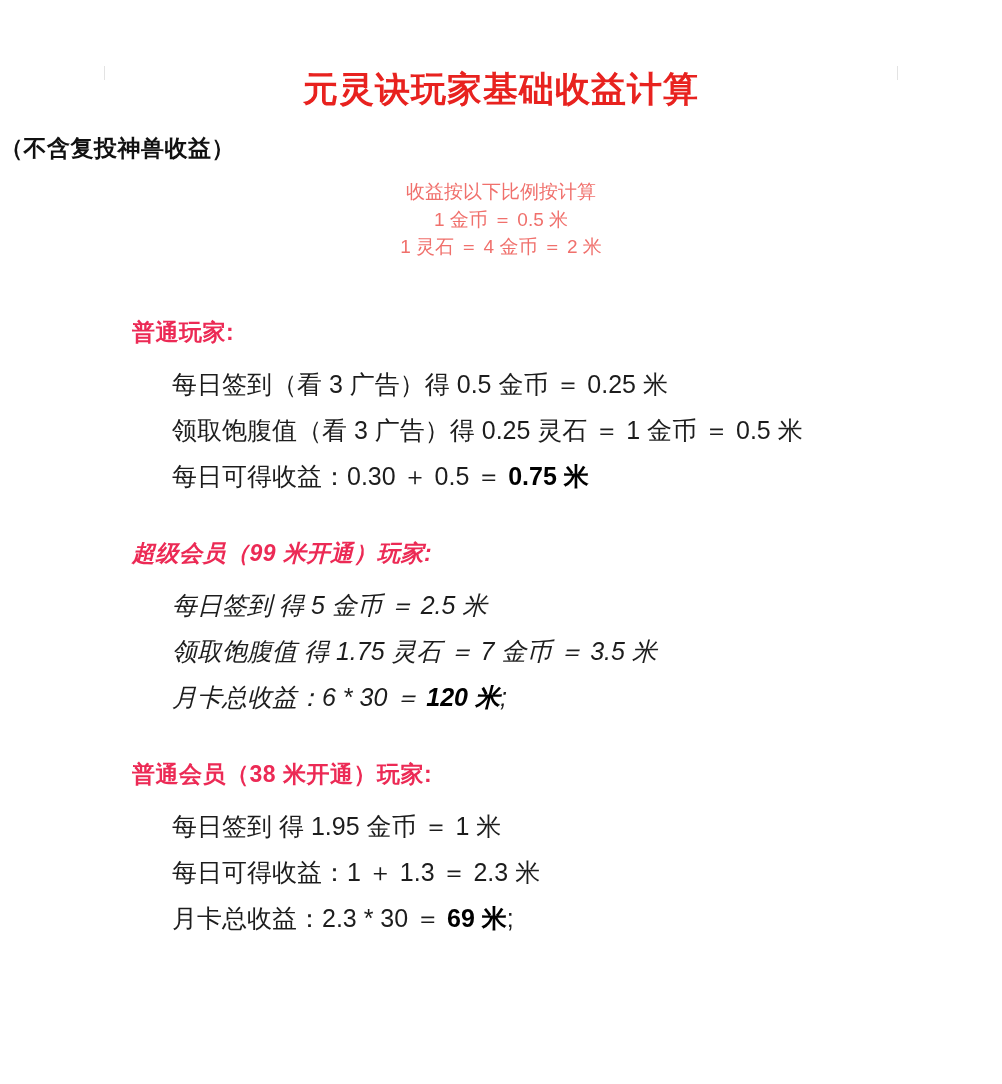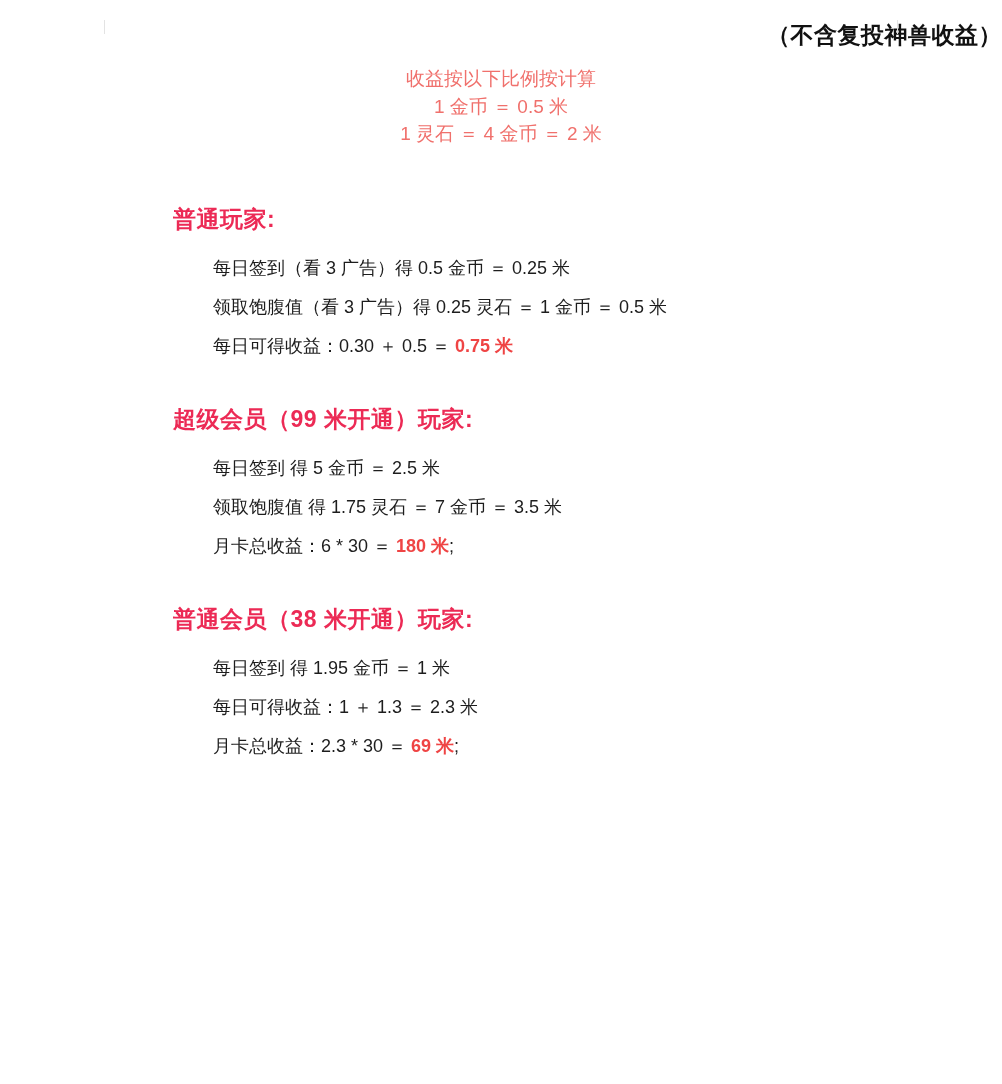--- a/index.html
+++ b/index.html
@@ -37,22 +37,22 @@
   
   .title {
     text-align: center;
     margin: 66px 0 0 0;
     font-size: 35px;
     font-weight: bold;
     color: #e8221f;
     letter-spacing: 1px;
   }
   .subtitle {
-    text-align: right;
-    margin: 20px 0 0 0;
+    text-align: left;
+    margin: 20px 8px 0 0;
     font-size: 23px;
     font-weight: bold;
     color: #111111;
     letter-spacing: 0.5px;
   }
   .ratio-block {
     text-align: center;
     margin: 14px 0 0 0;
     color: #f0706c;
     font-size: 19px;
@@ -63,54 +63,54 @@
     display: block;
   }
 
   
   .sections {
     margin: 56px 0 0 0;
     padding: 0 0 0 0;
   }
   .section {
     margin: 0 0 38px 0;
-    padding-left: 41px;
   }
   .section-heading {
     color: #ec2a55;
     font-size: 23px;
     font-weight: bold;
     margin: 0 0 14px 132px;
     letter-spacing: 0.5px;
   }
   .section-line {
-    font-size: 18px;
+    font-size: 25px;
     color: #1d1d1d;
     margin: 0 0 0 172px;
     line-height: 1.0;
     padding: 10px 0 11px 0;
     white-space: nowrap;
   }
   .hl {
-    color: #ef4444;
+    color: #000000;
     font-weight: bold;
   }
 
   
-  .section.s2 { margin-top: 34px; }
+  .section.s2 { margin-top: 34px; font-style: italic; }
   .section.s3 { margin-top: 28px; }
 </style>
 </head>
 <body>
 
 <div class="page">
 
   <div class="edge-mark left"></div>
   <div class="edge-mark right"></div>
 
+  <h1 class="title">元灵诀玩家基础收益计算</h1>
   <h2 class="subtitle">（不含复投神兽收益）</h2>
 
   <div class="ratio-block">
     <span class="line">收益按以下比例按计算</span>
     <span class="line">1 金币 ＝ 0.5 米</span>
     <span class="line">1 灵石 ＝ 4 金币 ＝ 2 米</span>
   </div>
 
   <div class="sections">
 
@@ -129,21 +129,21 @@
 
     <div class="section s2">
       <div class="section-heading">超级会员（99 米开通）玩家:</div>
       <div class="section-line">
         <span>每日签到 得 5 金币 ＝ 2.5 米</span>
       </div>
       <div class="section-line">
         <span>领取饱腹值 得 1.75 灵石 ＝ 7 金币 ＝ 3.5 米</span>
       </div>
       <div class="section-line">
-        <span>月卡总收益：6 * 30 ＝ </span><span class="hl">180 米</span><span>;</span>
+        <span>月卡总收益：6 * 30 ＝ </span><span class="hl">120 米</span><span>;</span>
       </div>
     </div>
 
     <div class="section s3">
       <div class="section-heading">普通会员（38 米开通）玩家:</div>
       <div class="section-line">
         <span>每日签到 得 1.95 金币 ＝ 1 米</span>
       </div>
       <div class="section-line">
         <span>每日可得收益：1 ＋ 1.3 ＝ 2.3 米</span>

